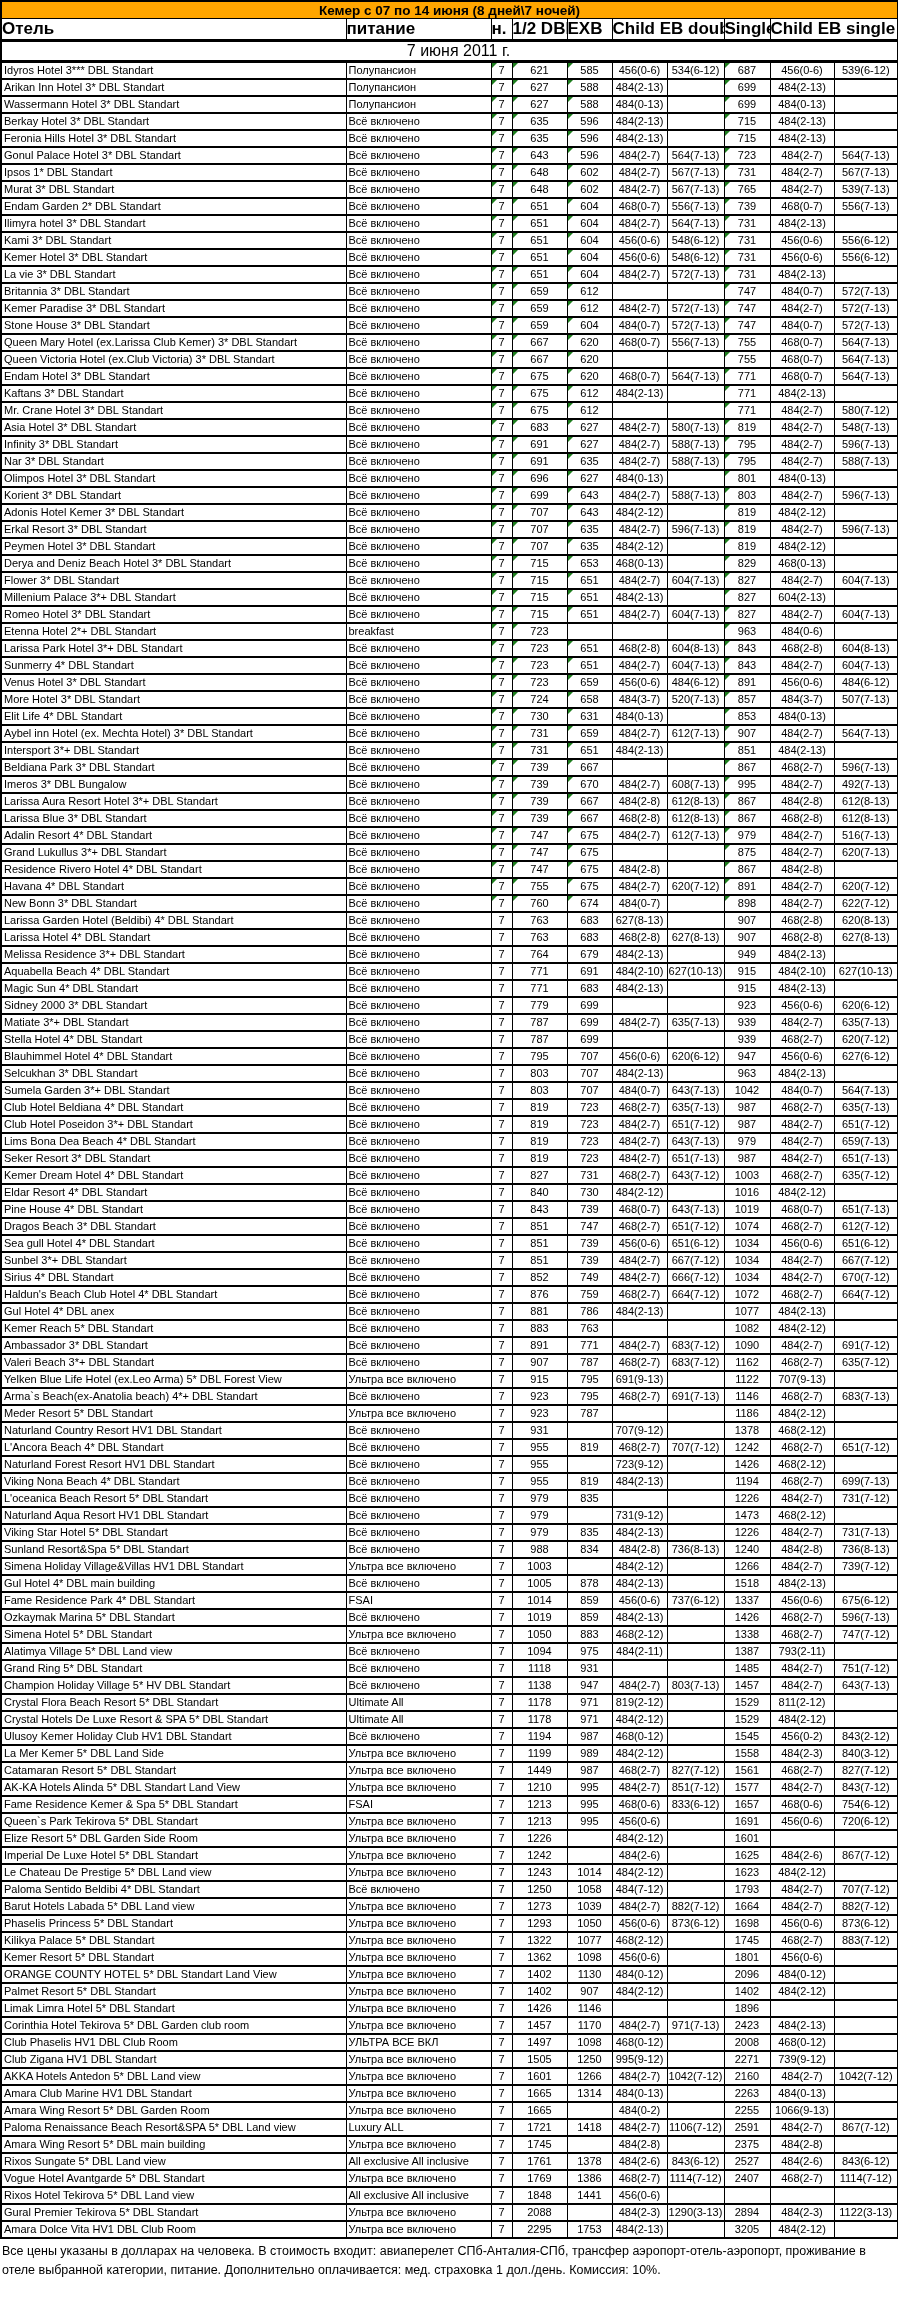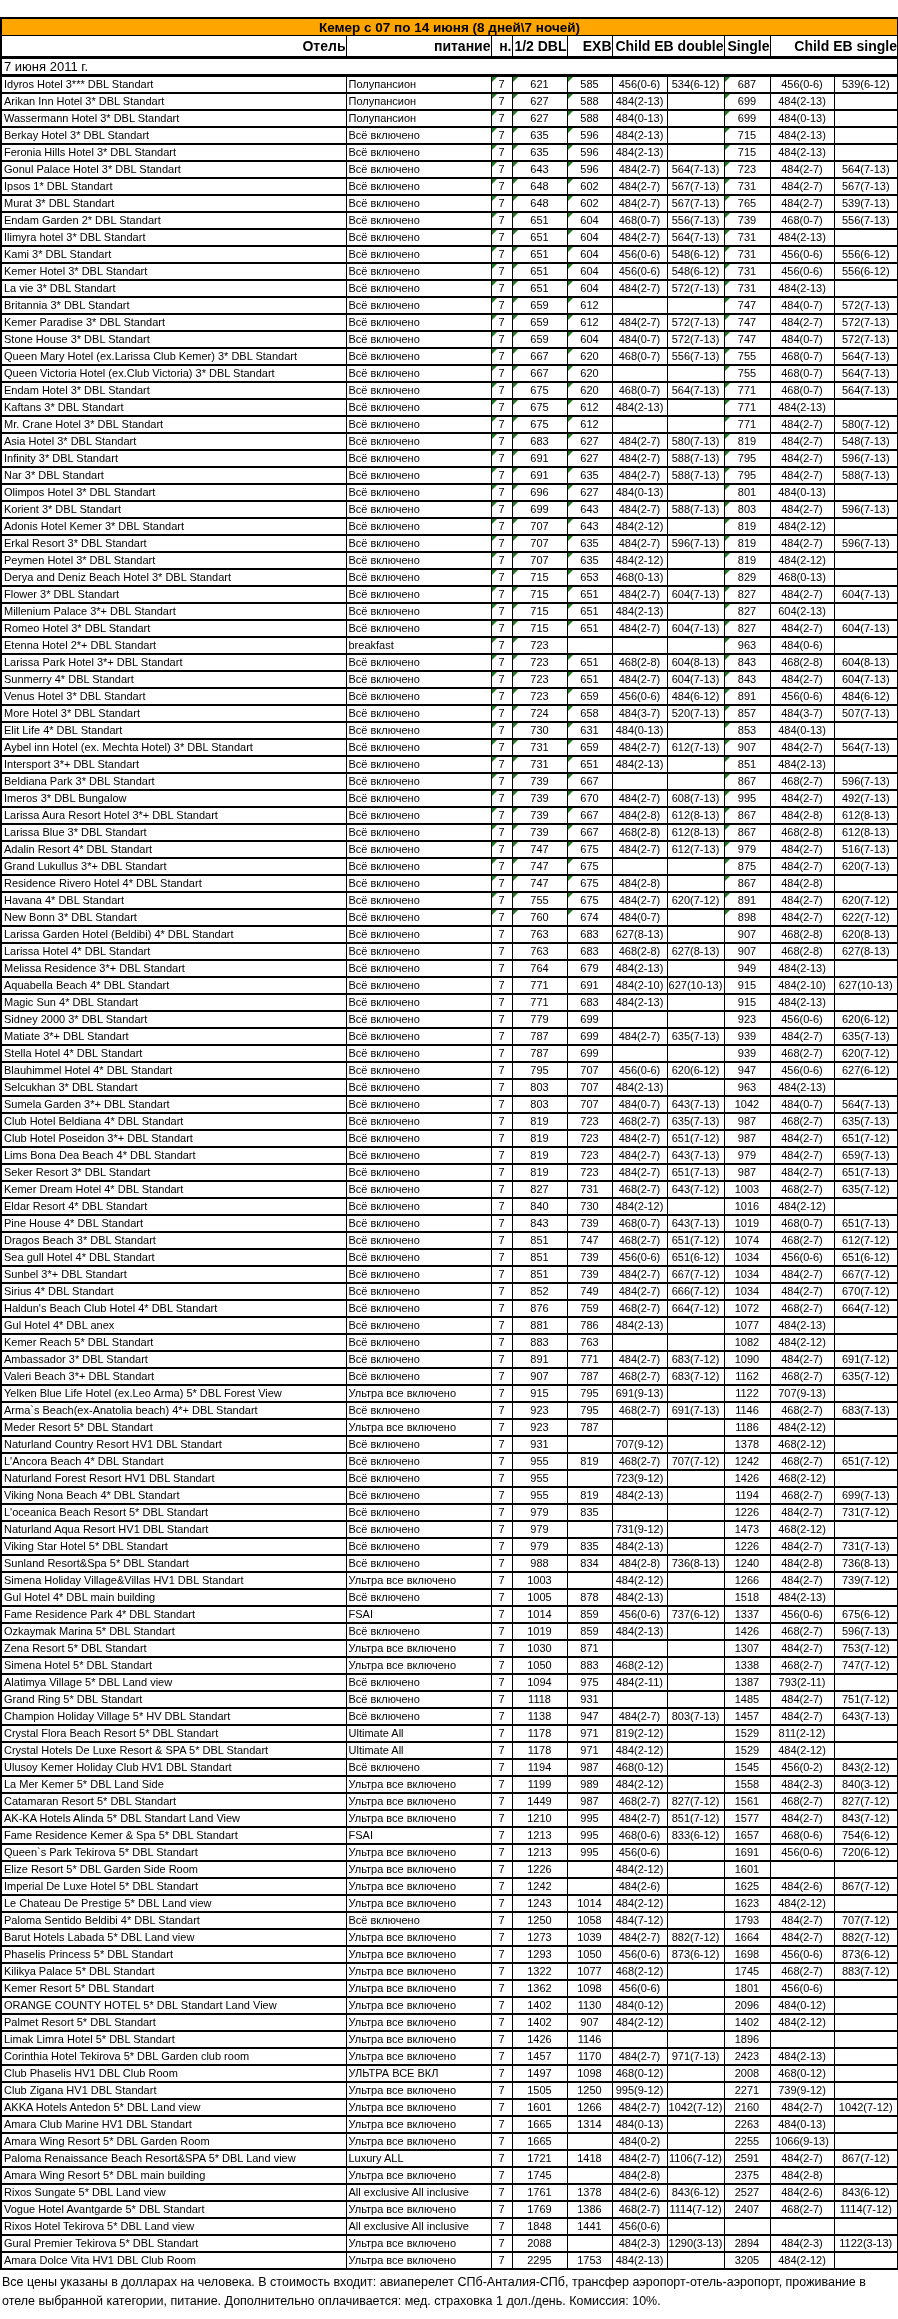--- a/index.html
+++ b/index.html
@@ -2,36 +2,36 @@
 <html style="--title-bg: #FFA500; --flag: #1E7E1E; --border: #000000;"><head>
 <meta charset="utf-8">
 <style>
   :root{
     --title-bg:#FFA500;
     --flag:#1E7E1E;
     --border:#000000;
   }
   html,body{margin:0;padding:0;background:#fff;color:#000;}
   body{width:898px;font-family:"Liberation Sans",sans-serif;}
-  table{border-collapse:collapse;table-layout:fixed;width:898px;border:2px solid var(--border);margin-top:17px;}
+  table{border-collapse:collapse;table-layout:fixed;width:898px;border:2px solid var(--border);}
   th,td{overflow:hidden;white-space:nowrap;padding:0;}
   
   tr.title-row th{
     background:var(--title-bg);
     font-size:13.5px;font-weight:bold;text-align:center;
     height:16px;border-bottom:1px solid var(--border);
   }
   
   tr.head-row th{
-    font-size:14px;font-weight:bold;text-align:right;height:20px;
+    font-size:17px;font-weight:bold;text-align:left;height:20px;
     border:1px solid var(--border);border-bottom:3px solid var(--border);
   }
   
   tr.date-row td{
-    font-size:13px;text-align:left;height:15px;padding-left:2px;
+    font-size:16px;text-align:center;height:15px;padding-left:18px;
     border-bottom:3px solid var(--border);
   }
   
   tr.data-row td{
     font-size:11px;height:15px;line-height:15px;
     border:1px solid var(--border);border-bottom:2px solid var(--border);
     text-align:center;position:relative;
   }
   tr.data-row td.c-hotel,tr.data-row td.c-meal{text-align:left;padding-left:2px;}
   td.flag::before{
@@ -1175,32 +1175,20 @@
     <td>7</td>
     <td>1019</td>
     <td>859</td>
     <td>484(2-13)</td>
     <td></td>
     <td>1426</td>
     <td>468(2-7)</td>
     <td>596(7-13)</td>
   </tr>
       <tr class="data-row">
-    <td class="c-hotel">Zena Resort 5* DBL Standart</td>
-    <td class="c-meal">Ультра все включено</td>
-    <td>7</td>
-    <td>1030</td>
-    <td>871</td>
-    <td></td>
-    <td></td>
-    <td>1307</td>
-    <td>484(2-7)</td>
-    <td>753(7-12)</td>
-  </tr>
-      <tr class="data-row">
     <td class="c-hotel">Simena Hotel 5* DBL Standart</td>
     <td class="c-meal">Ультра все включено</td>
     <td>7</td>
     <td>1050</td>
     <td>883</td>
     <td>468(2-12)</td>
     <td></td>
     <td>1338</td>
     <td>468(2-7)</td>
     <td>747(7-12)</td>

